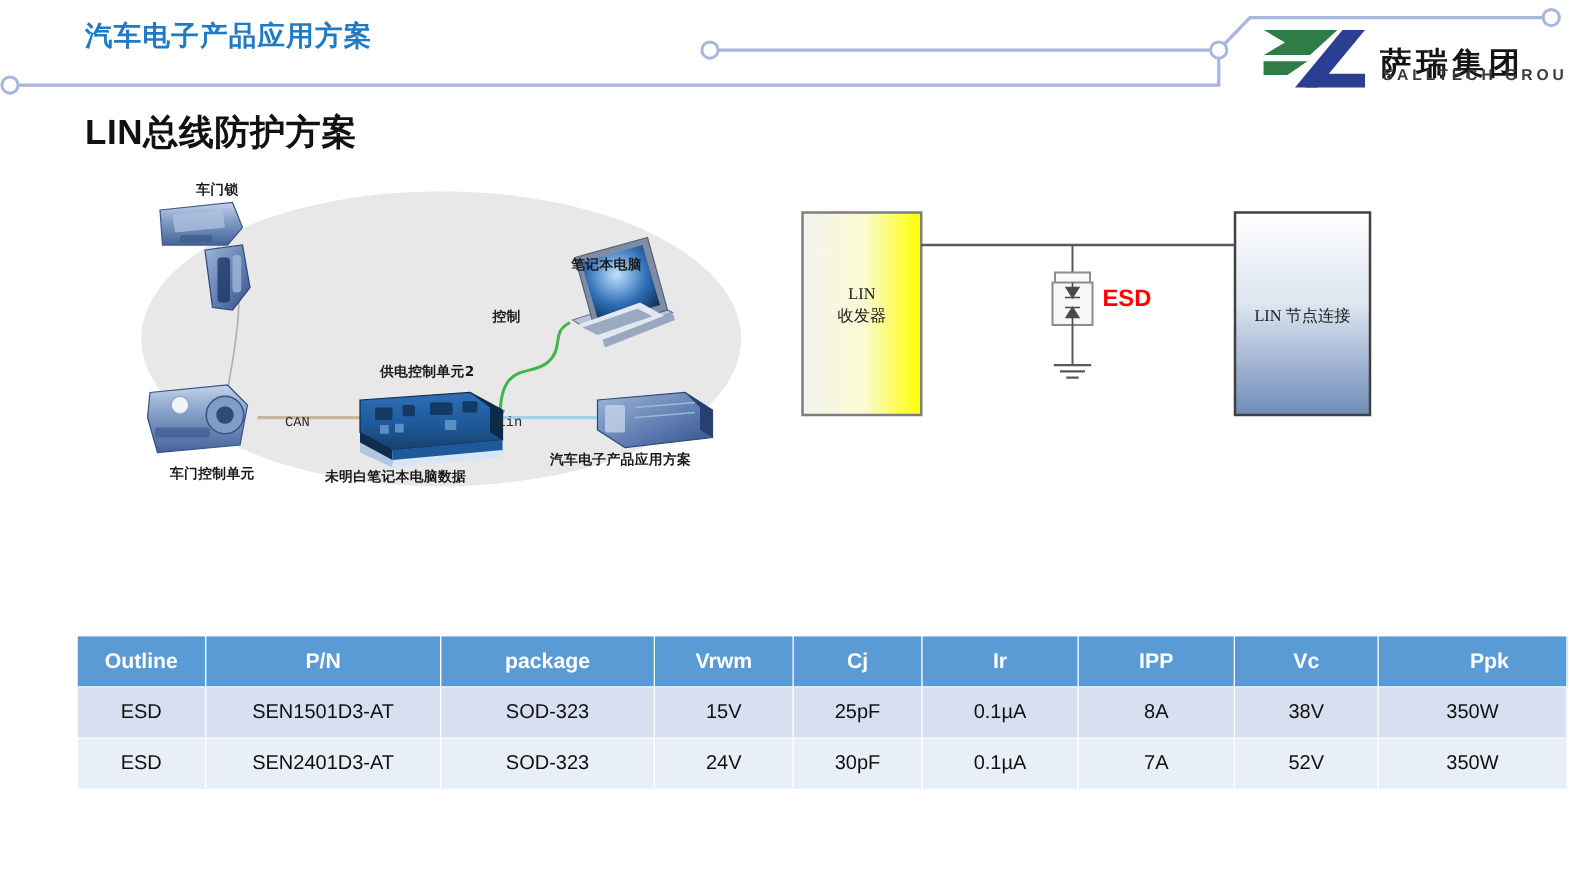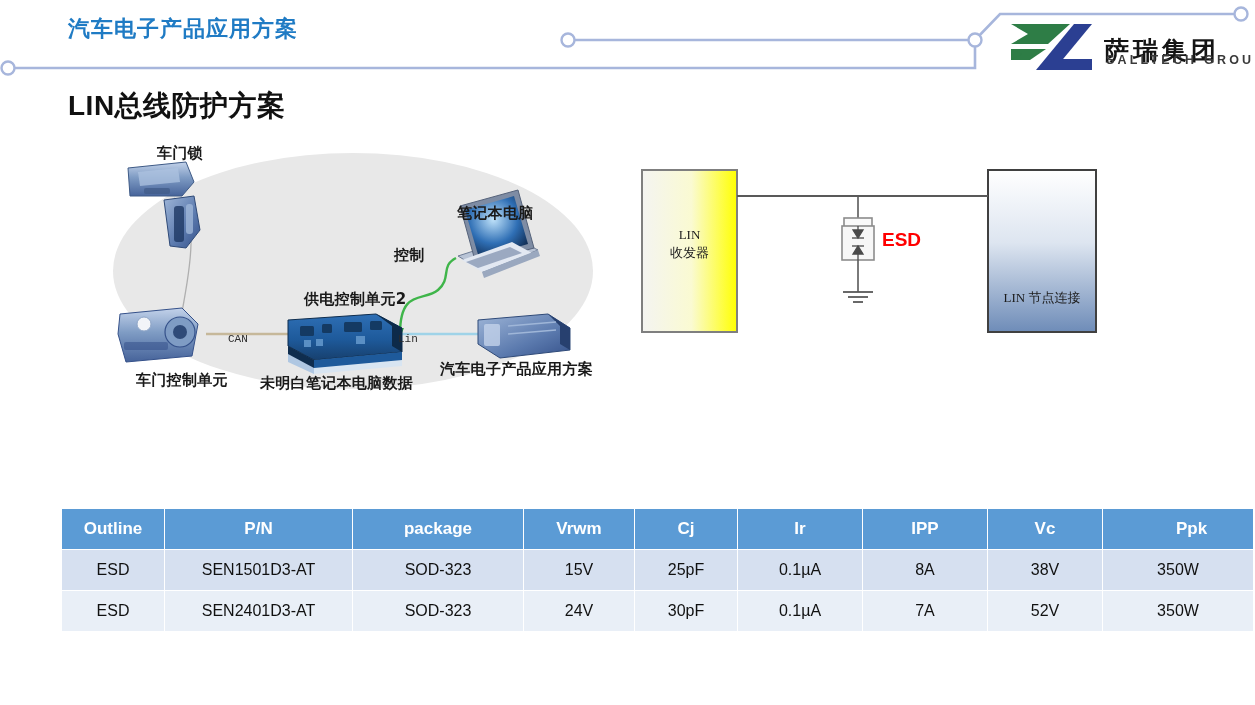--- a/index.html
+++ b/index.html
@@ -38,21 +38,21 @@
   .logo-en{
     position:absolute;left:98px;top:33px;
     font-size:12.5px;font-weight:bold;color:#3a3a3a;
     letter-spacing:3.2px;white-space:nowrap;
   }
 
   
   .illus{position:absolute;left:108px;top:138px;width:490px;height:265px;}
   .illus-svg{position:absolute;left:0;top:0;width:490px;height:265px;}
   .il-label{
-    position:absolute;font-size:15px;color:#1a1a1a;font-weight:bold;
+    position:absolute;font-size:11px;color:#1a1a1a;font-weight:bold;
     white-space:nowrap;font-family:"DejaVu Sans",sans-serif;
     letter-spacing:0.3px;
   }
   .il-label-lat{
     position:absolute;font-size:11px;color:#2b2b2b;font-weight:normal;
     white-space:nowrap;font-family:Liberation Mono, monospace;
   }
 
   
   .circuit{position:absolute;left:620px;top:150px;width:500px;height:220px;}
@@ -259,21 +259,21 @@
         <line x1="223" y1="142" x2="253" y2="142"></line>
         <line x1="228" y1="147" x2="248" y2="147"></line>
         <line x1="233" y1="152" x2="243" y2="152"></line>
       </g>
     </svg>
 
     <div class="box-lbl" style="left:22px;top:76px;width:95px;">
       <span>LIN</span><br>
       <span>收发器</span>
     </div>
-    <div class="box-lbl" style="left:368px;top:94px;width:108px;margin-top:45px;">LIN 节点连接</div>
+    <div class="box-lbl" style="left:368px;top:94px;width:108px;">LIN 节点连接</div>
     <div class="esd-lbl" style="left:262px;top:79px;">ESD</div>
   </div>
 
   <table class="tbl">
     <thead>
       <tr>
         <th style="width:100px;margin-left:20px;">Outline</th>
         <th style="width:185px;">P/N</th>
         <th style="width:168px;">package</th>
         <th style="width:108px;">Vrwm</th>

